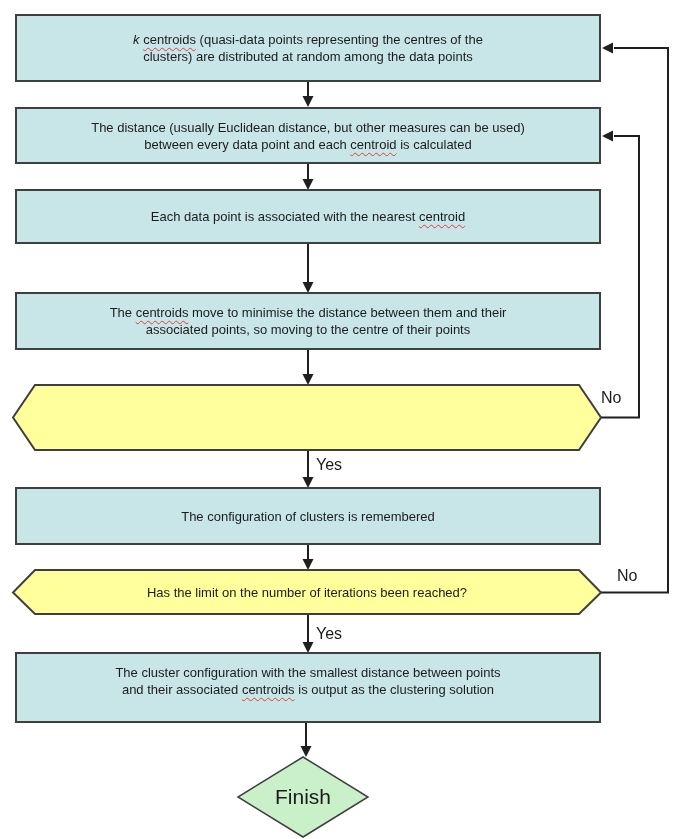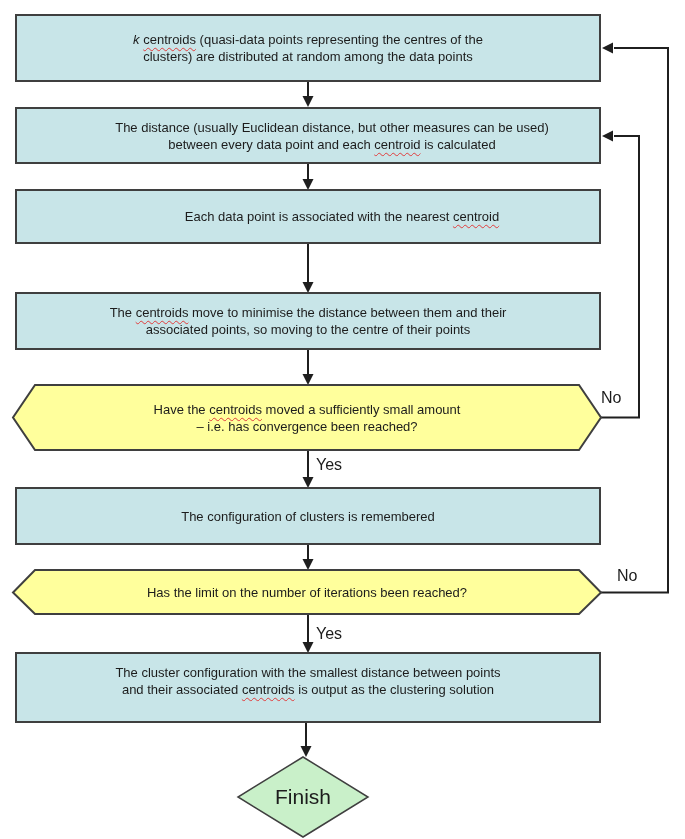--- a/index.html
+++ b/index.html
@@ -67,38 +67,34 @@
     <polygon points="35,570 579,570 601,592.5 579,614 35,614 13,592.5" stroke-width="2" fill="#ffff9c" stroke="#3f3f3f"></polygon>
     <rect x="16" y="653" width="584" height="69" stroke-width="2" fill="#c8e5e8" stroke="#3f3f3f"></rect>
     <polygon points="303,757 368,797 303,837 238,797" stroke-width="1.5" fill="#c9f0c9" stroke="#3f3f3f"></polygon>
   </svg>
 
   <div class="node-text" style="left:16px;top:15px;width:584px;height:66px;">
     <div class="tc"><span class="it">k</span><span> </span><span class="sq">centroids</span><span> (quasi-data points representing the centres of the
 clusters) are distributed at random among the data points</span></div>
   </div>
 
-  <div class="node-text" style="left:16px;top:108px;width:584px;height:55px;margin-left:24px;">
+  <div class="node-text" style="left:16px;top:108px;width:584px;height:55px;">
     <div class="tc"><span>The distance (usually Euclidean distance, but other measures can be used)
 between every data point and each </span><span class="sq">centroid</span><span> is calculated</span></div>
   </div>
 
-  <div class="node-text" style="left:16px;top:190px;width:584px;height:53px;padding-left:34px;">
+  <div class="node-text" style="left:16px;top:190px;width:584px;height:53px;">
     <div class="tc"><span>Each data point is associated with the nearest </span><span class="sq">centroid</span></div>
   </div>
 
   <div class="node-text" style="left:16px;top:293px;width:584px;height:56px;">
     <div class="tc"><span>The </span><span class="sq">centroids</span><span> move to minimise the distance between them and their
 associated points, so moving to the centre of their points</span></div>
   </div>
 
-  <div class="node-text" style="left:35px;top:385px;width:544px;height:65px;">
-    <div class="tc"><span>Have the </span><span class="sq">centroids</span><span> moved a sufficiently small amount
-– i.e. has convergence been reached?</span></div>
-  </div>
 
   <div class="node-text" style="left:16px;top:488px;width:584px;height:56px;">
     <div class="tc"><span>The configuration of clusters is remembered</span></div>
   </div>
 
   <div class="node-text" style="left:35px;top:570px;width:544px;height:44px;">
     <div class="tc"><span>Has the limit on the number of iterations been reached?</span></div>
   </div>
 
   <div class="node-text" style="left:16px;top:653px;width:584px;height:55px;">

